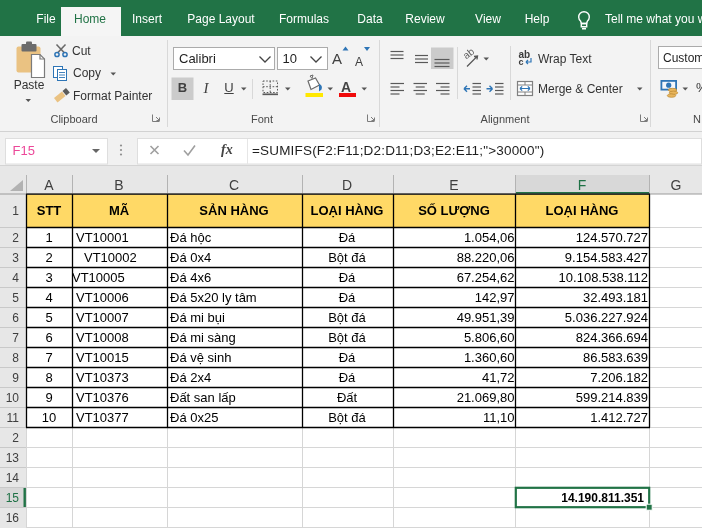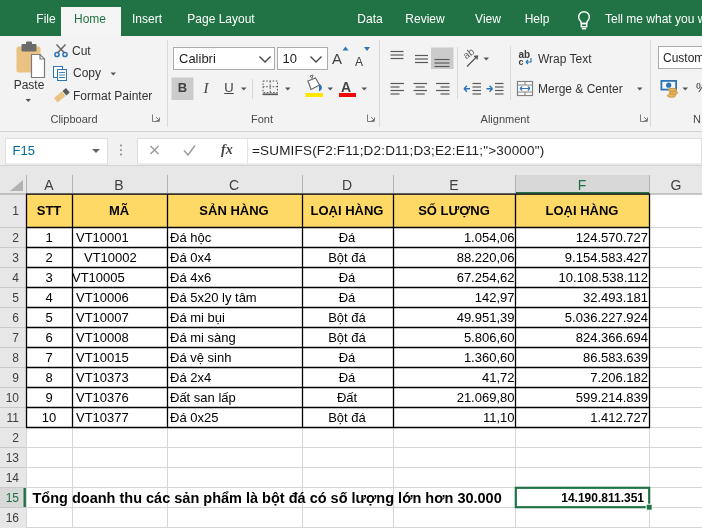--- a/index.html
+++ b/index.html
@@ -279,20 +279,21 @@
         <circle cx="121" cy="154.5" r="1.1"></circle>
 </g>
 <path d="M150.5 146 l8 8 m0 -8 l-8 8" stroke="#9f9f9f" stroke-width="1.6"></path>
 <path d="M184 150.5 l4 4.5 l7 -9.5" stroke="#9f9f9f" stroke-width="1.6" fill="none"></path>
 </svg>
 
 <div class="tb" style="left:46px">File</div>
 <div class="tb" style="left:90px;color:#217346">Home</div>
 <div class="tb" style="left:147px">Insert</div>
 <div class="tb" style="left:221px">Page Layout</div>
+<div class="tb" style="left:304px">Formulas</div>
 <div class="tb" style="left:370px">Data</div>
 <div class="tb" style="left:425px">Review</div>
 <div class="tb" style="left:488px">View</div>
 <div class="tb" style="left:537px">Help</div>
 <div class="tb" style="left:605px;transform:none">Tell me what you want</div>
 
 <div class="u" style="left:29px;top:74.5px;transform:translateX(-50%)">Paste</div>
 <div class="u" style="left:72px;top:40.5px">Cut</div>
 <div class="u" style="left:73px;top:63px">Copy</div>
 <div class="u" style="left:73px;top:86px">Format Painter</div>
@@ -306,21 +307,21 @@
 <div class="u" style="left:206px;top:78px;transform:translateX(-50%);font-style:italic;font-family:'Liberation Serif',serif;font-size:15px;color:#404040">I</div>
 <div class="u" style="left:229px;top:78px;transform:translateX(-50%);text-decoration:underline;font-size:13px;color:#404040">U</div>
 <div class="u" style="left:332px;top:49px;font-size:15px;color:#404040">A</div>
 <div class="u" style="left:355px;top:51.5px;font-size:12px;color:#404040">A</div>
 <div class="u b" style="left:346px;top:76.5px;transform:translateX(-50%);font-size:14px;color:#444">A</div>
 <div class="lb" style="left:505px;top:109px">Alignment</div>
 <div class="u" style="left:663px;top:48px;color:#1f1f1f">Custom</div>
 <div class="u" style="left:696px;top:78px;font-size:13px">%</div>
 <div class="lb" style="left:697px;top:109px">N</div>
 
-<div class="u" style="left:12.5px;top:141px;color:#0369a1;font-size:13px">F15</div>
+<div class="u" style="left:12.5px;top:141px;color:#ec4899;font-size:13px">F15</div>
 <div class="u" style="left:221px;top:140px;font-family:'Liberation Serif',serif;font-style:italic;font-weight:bold;font-size:14px;color:#444">fx</div>
 <div class="u" style="left:252px;top:140.5px;font-size:13.5px;letter-spacing:.18px;color:#1f1f1f">=SUMIFS(F2:F11;D2:D11;D3;E2:E11;"&gt;30000")</div>
 
 <div class="s c" style="left:49px;top:175px;color:#3f3f3f;font-size:14px">A</div>
 <div class="s c" style="left:119px;top:175px;color:#3f3f3f;font-size:14px">B</div>
 <div class="s c" style="left:234px;top:175px;color:#3f3f3f;font-size:14px">C</div>
 <div class="s c" style="left:347px;top:175px;color:#3f3f3f;font-size:14px">D</div>
 <div class="s c" style="left:454px;top:175px;color:#3f3f3f;font-size:14px">E</div>
 <div class="s c" style="left:582px;top:175px;color:#1e7145;font-size:14px">F</div>
 <div class="s c" style="left:676px;top:175px;color:#3f3f3f;font-size:14px">G</div>
@@ -403,15 +404,14 @@
 <div class="s c" style="left:347px;top:387.5px">Đất</div>
 <div class="s rr" style="left:514.5px;top:387.5px">21.069,80</div>
 <div class="s rr" style="left:648px;top:387.5px">599.214.839</div>
 <div class="s c" style="left:49px;top:407.5px">10</div>
 <div class="s" style="left:76px;top:407.5px">VT10377</div>
 <div class="s" style="left:170px;top:407.5px">Đá 0x25</div>
 <div class="s c" style="left:347px;top:407.5px">Bột đá</div>
 <div class="s rr" style="left:514.5px;top:407.5px">11,10</div>
 <div class="s rr" style="left:648px;top:407.5px">1.412.727</div>
 
-<div class="s b" style="left:32.5px;top:487.5px;font-size:14.5px">Tổng doanh thu các sản phẩm là bột đá có số lượng lớn hơn 30.000</div>
 <div class="s rr b" style="left:644px;top:487.5px;font-size:12px">14.190.811.351</div>
 </div>
 
 </body></html>

